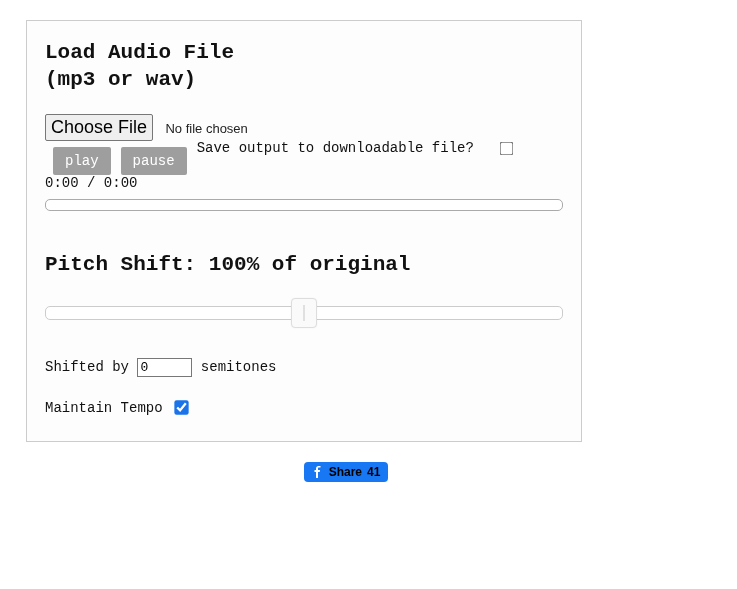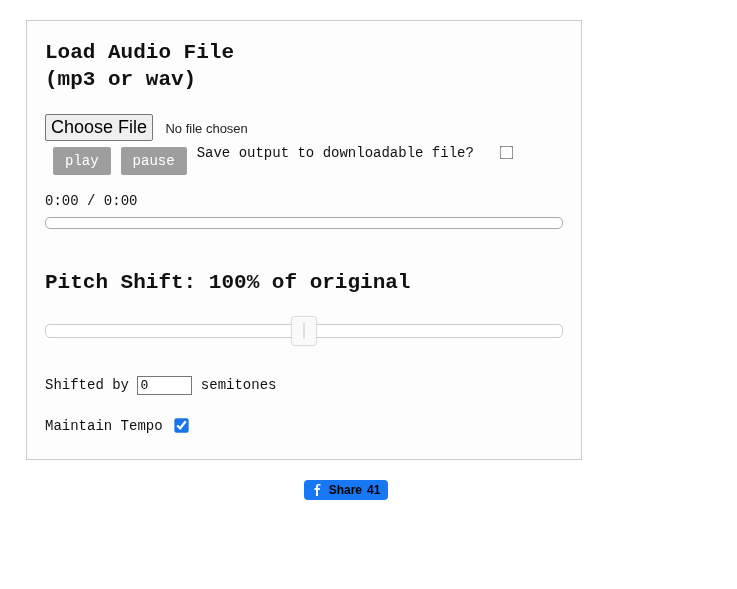--- a/index.html
+++ b/index.html
@@ -41,24 +41,23 @@
     border-radius: 2px;
   }
   .file-status {
     font-family: Arial, sans-serif;
     font-size: 13px;
     margin-left: 4px;
     color: #222;
   }
   .controls-row {
     display: flex;
-    align-items: center;
+    align-items: flex-start;
     gap: 10px;
     margin-top: 6px;
-    margin-bottom: 18px;
     flex-wrap: wrap;
     padding-left: 8px;
   }
   .ctrl-btn {
     background: #9e9e9e;
     color: #fff;
     border: none;
     padding: 6px 12px;
     font-family: "Courier New", Courier, monospace;
     font-size: 14px;

